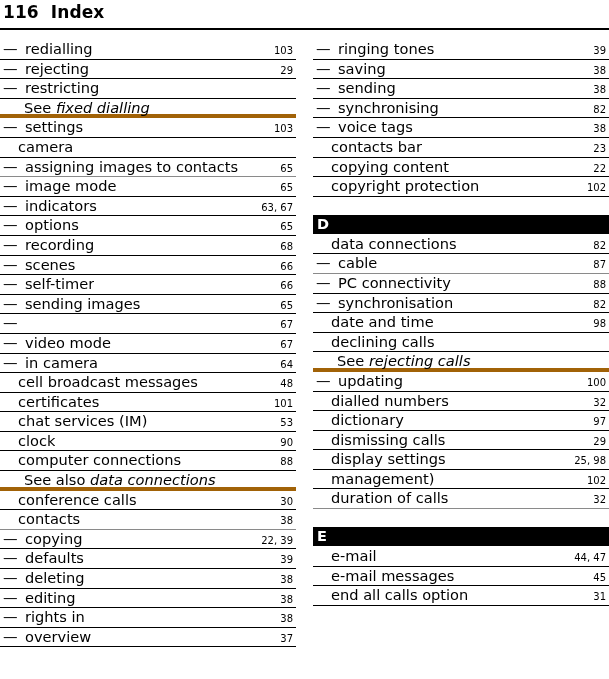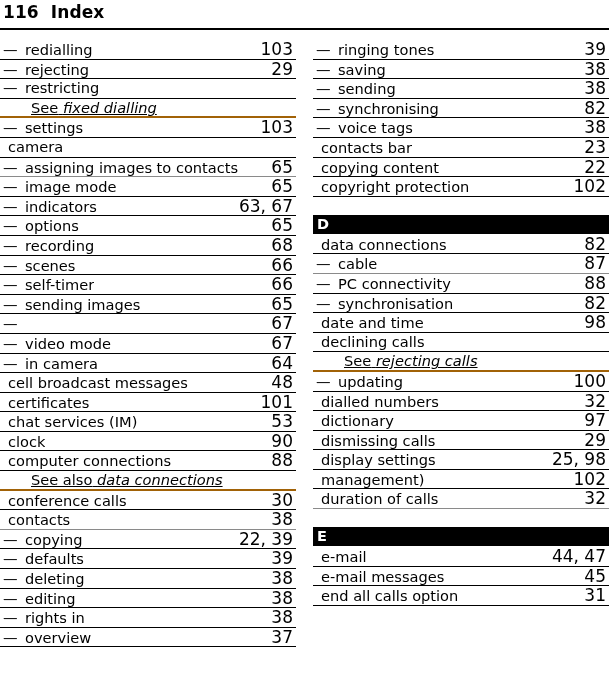--- a/index.html
+++ b/index.html
@@ -85,41 +85,40 @@
     width: 25px;
     flex: 0 0 25px;
     padding-left: 3px;
     box-sizing: border-box;
     font-size: 14.6px;
   }
   .entry .txt {
     padding-left: 0px;
   }
   .entry.top .txt {
-    padding-left: 8px;
+    padding-left: 18px;
     text-align: right;
   }
   .entry .pg {
     padding-right: 3px;
-    font-size: 17px;
+    font-size: 10px;
   }
 
   
   .entry.nopage .pg { visibility: hidden; }
 
   
   .seeline {
     height: 19.6px;
     box-sizing: border-box;
-    border-bottom: 2px solid #a16207;
+    border-bottom: 4px solid #a16207;
     font-size: 14.6px;
     line-height: 18px;
     white-space: nowrap;
-    padding-left: 31px;
-    text-decoration: underline;
+    padding-left: 24px;
   }
   .seeline .ital {
     font-style: italic;
   }
 
   
   .sect-gap {
     height: 18px;
   }
   .sect-head {

